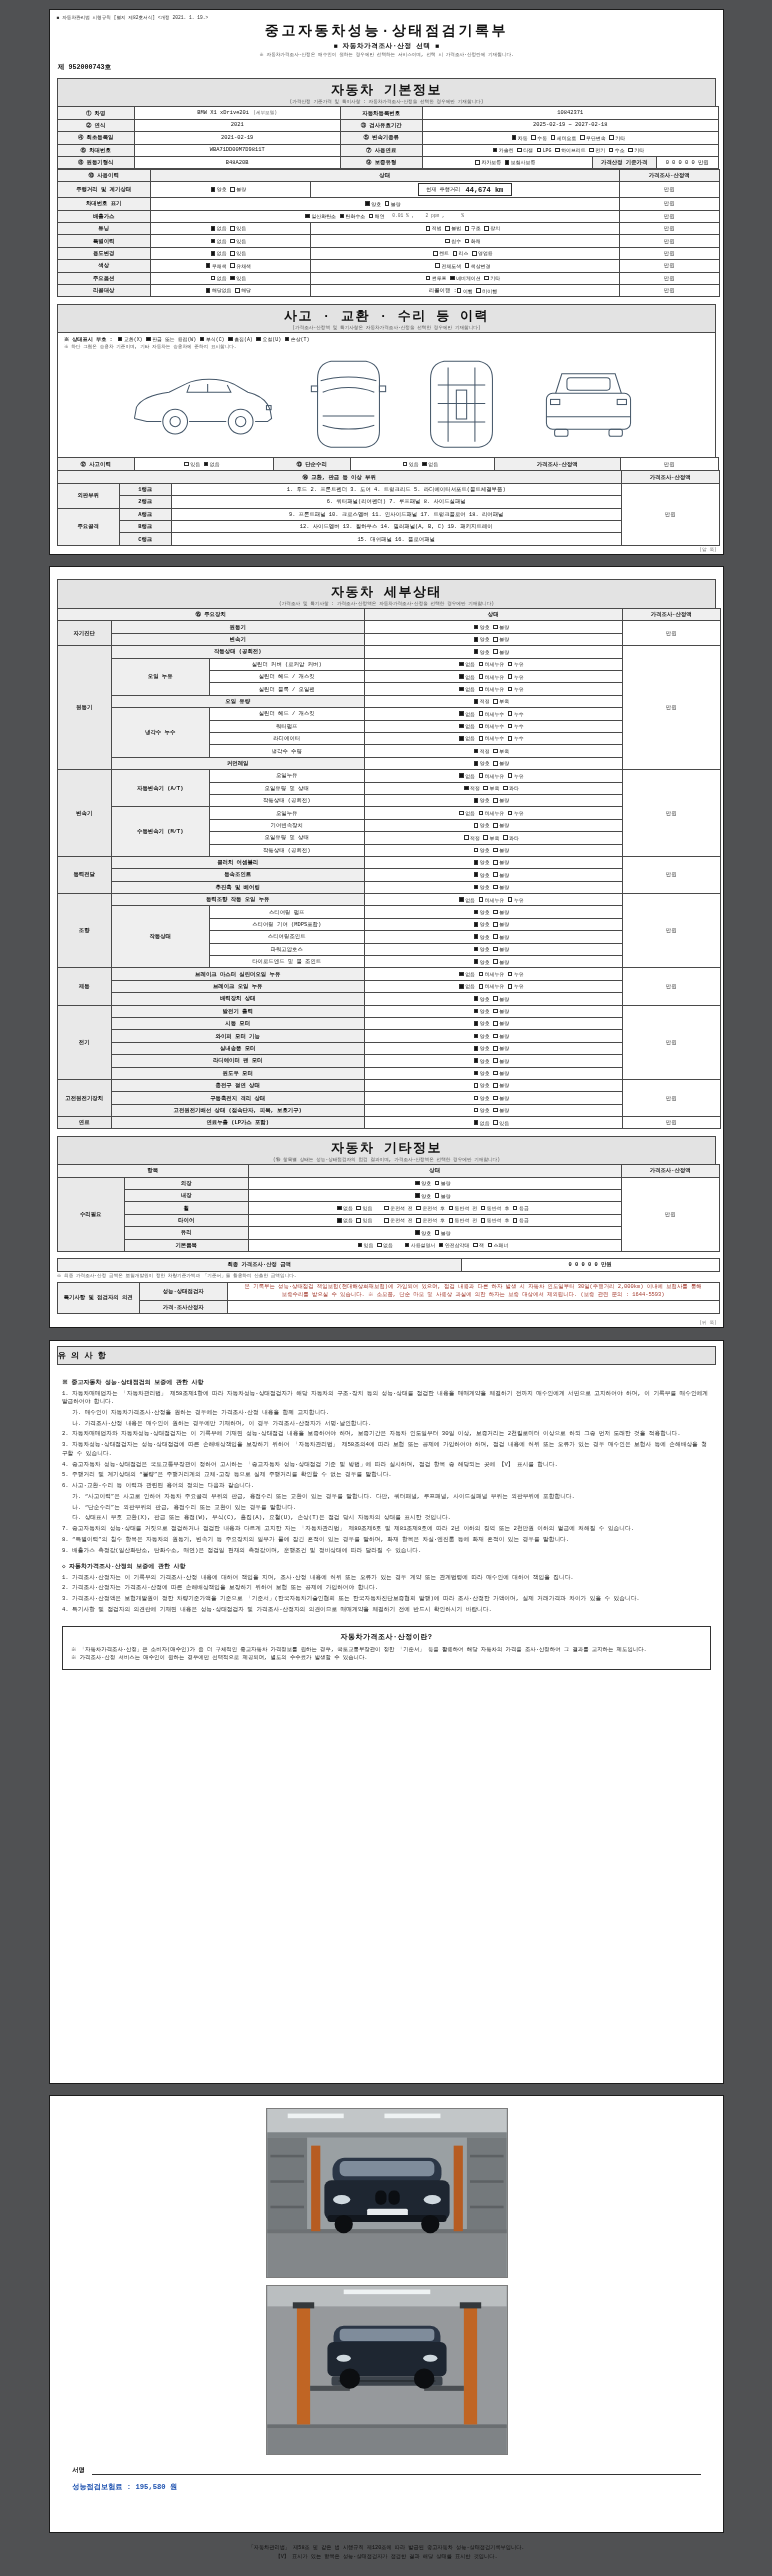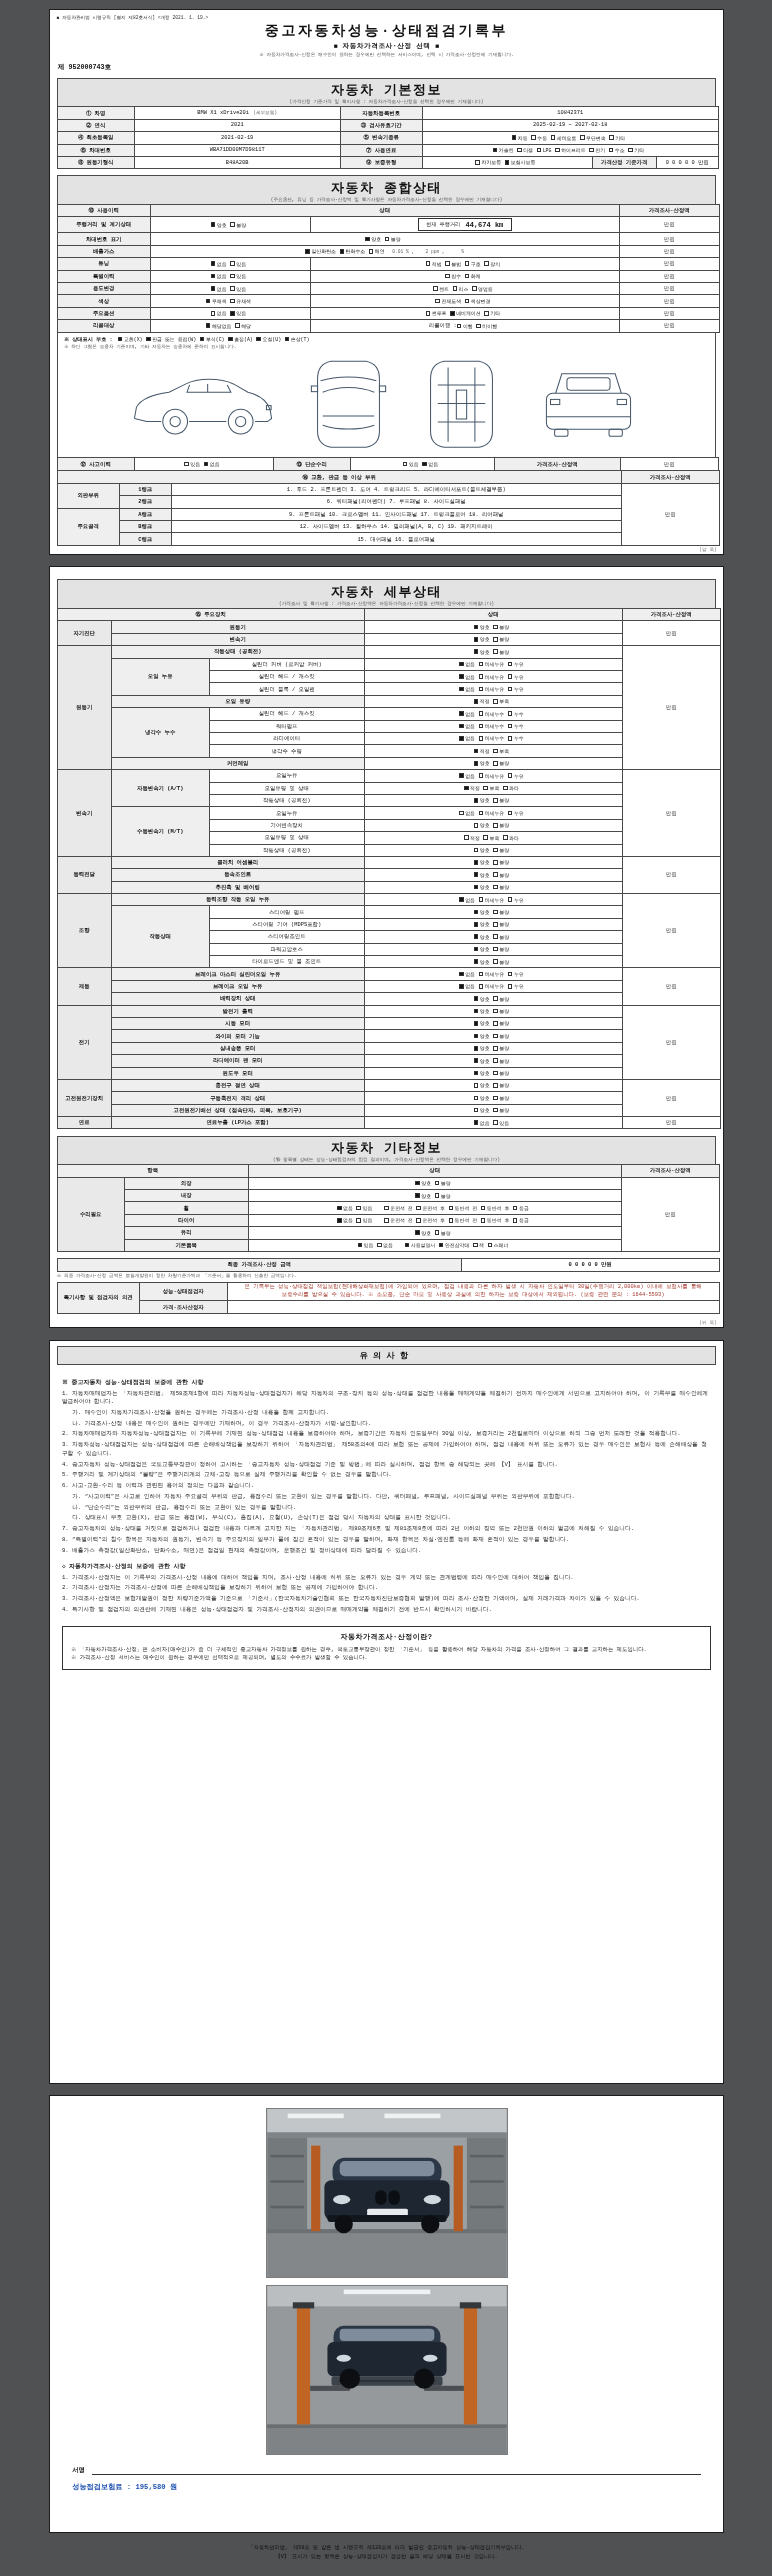--- a/index.html
+++ b/index.html
@@ -36,21 +36,21 @@
   .insetbox{display:inline-flex;align-items:center;gap:5.2px;border:0.8px solid #2f2f2f;padding:1.5px 7.2px;background:#fff;}
   .insetbox .ct{font-size:5.2px;}
   .insetbox .t2{font-weight:bold;font-size:7px;color:#111;margin-left:0;}
   .diagram-box{border:0.5px solid #4a4a4a;border-top:none;padding:3.1px 6.2px 4.1px;margin-top:0;}
   .legend-row{font-size:5.2px;display:flex;align-items:center;gap:2.1px;}
   .lg-label{font-weight:bold;margin-right:3.1px;font-size:5.2px;}
   .legend-note{font-size:4.6px;color:#555;margin:1px 0 2.1px;}
   .diagrams{display:flex;justify-content:center;align-items:center;gap:24px;padding:3.1px 0 1px;}
   .diagrams svg{flex:0 0 auto}
   .side-mark{position:absolute;right:6.2px;bottom:2.1px;font-size:4.6px;color:#777;}
-  .notice-title-box{background:#e3e3e3;border:0.5px solid #4a4a4a;text-align:center;font-size:8.2px;font-weight:bold;letter-spacing:5.2px;padding:3.1px 0;}
+  .notice-title-box{background:#e3e3e3;border:0.5px solid #4a4a4a;font-size:8.2px;font-weight:bold;letter-spacing:5.2px;padding:3.1px 0;}
   .notice-list{padding:6.2px 5.2px 0;}
   .note-item{font-size:5.7px;line-height:1.52;margin:2.1px 0;color:#1c1c1c;}
   .note-item.nb{font-weight:bold;margin-top:7.2px;font-size:6px;}
   .note-item.ind{margin-left:10.3px;}
   .price-info-box{margin:11.3px 5.2px 0;border:0.8px solid #333;padding:5.2px 8.2px 6.2px;}
   .pib-title{text-align:center;font-weight:bold;font-size:7px;margin-bottom:3.6px;letter-spacing:0.5px;}
   .pib-line{font-size:5.4px;line-height:1.55;color:#222;}
   .photo-title-box{background:#e3e3e3;border:0.5px solid #4a4a4a;text-align:center;font-size:7.7px;font-weight:bold;letter-spacing:2.1px;padding:2.6px 0;}
   .photo{display:block;margin:7.2px auto 0;width:242px;height:170px;border:0.5px solid #7d7d7d;background:#9aa0a3;}
   .sign-row{display:flex;align-items:flex-end;gap:7.2px;margin:10.3px 15.5px 0;}
@@ -156,24 +156,20 @@
               </span><span class="opt">
                 <span class="bx on"></span>
                 <span class="ol">보험사보증</span>
               </span></td>
             <td class="hd sm"><span class="ct">가격산정 기준가격</span></td>
             <td class="c"><span class="ct">0 0 0 0 0  만원</span></td>
           </tr>
         </tbody>
       </table>
 
-    <div class="sec-bar">
-      <div class="t">자동차 종합상태</div>
-      <div class="s">(주요옵션, 튜닝 등 가격조사·산정액 및 특기사항은 자동차가격조사·산정을 선택한 경우에만 기재합니다)</div>
-    </div>
     <table class="form">
         <colgroup>
           <col style="width: 93px;">
           <col style="width: 160px;">
           <col style="width: 309px;">
           <col style="width: 100px;">
         </colgroup>
         <tbody>
           <tr>
             <td class="hd"><span class="ct">⑩ 사용이력</span></td>
@@ -336,20 +332,24 @@
                 <span class="ol">이행</span>
               </span><span class="opt">
                 <span class="bx"></span>
                 <span class="ol">미이행</span>
               </span></td>
             <td class="won"><span class="ct">만원</span></td>
           </tr>
         </tbody>
       </table>
 
+    <div class="sec-bar">
+      <div class="t">사고 · 교환 · 수리 등 이력</div>
+      <div class="s">(가격조사·산정액 및 특기사항은 자동차가격조사·산정을 선택한 경우에만 기재합니다)</div>
+    </div>
     <div class="diagram-box">
       <div class="legend-row">
         <span class="lg-label">※ 상태표시 부호 :</span>
         <span><span class="opt">
               <span class="bx on"></span>
               <span class="ol">교환(X)</span>
             </span><span class="opt">
               <span class="bx on"></span>
               <span class="ol">판금 또는 용접(W)</span>
             </span><span class="opt">

